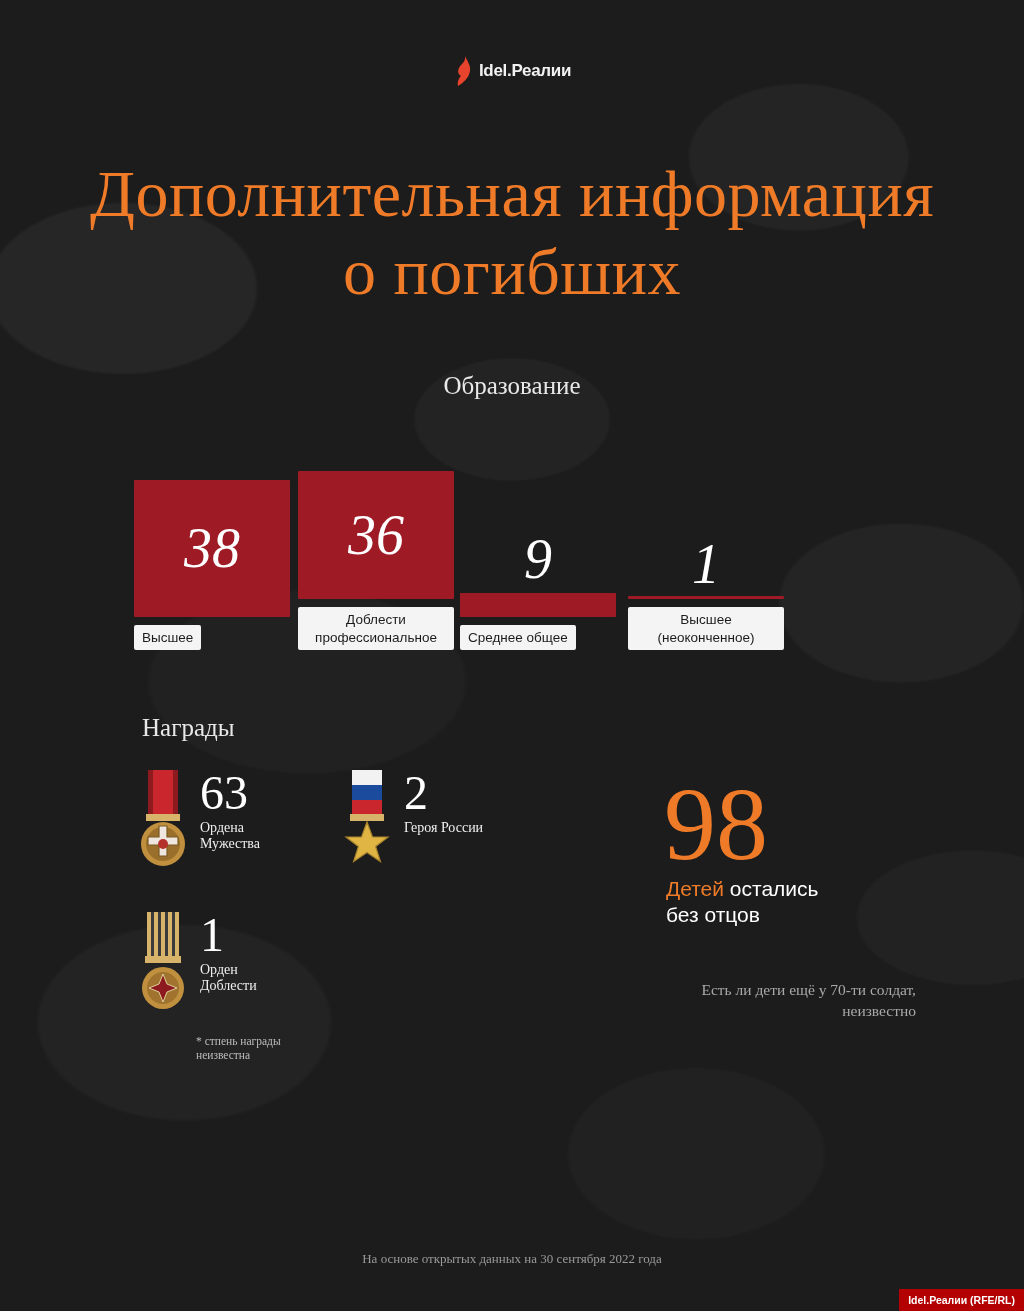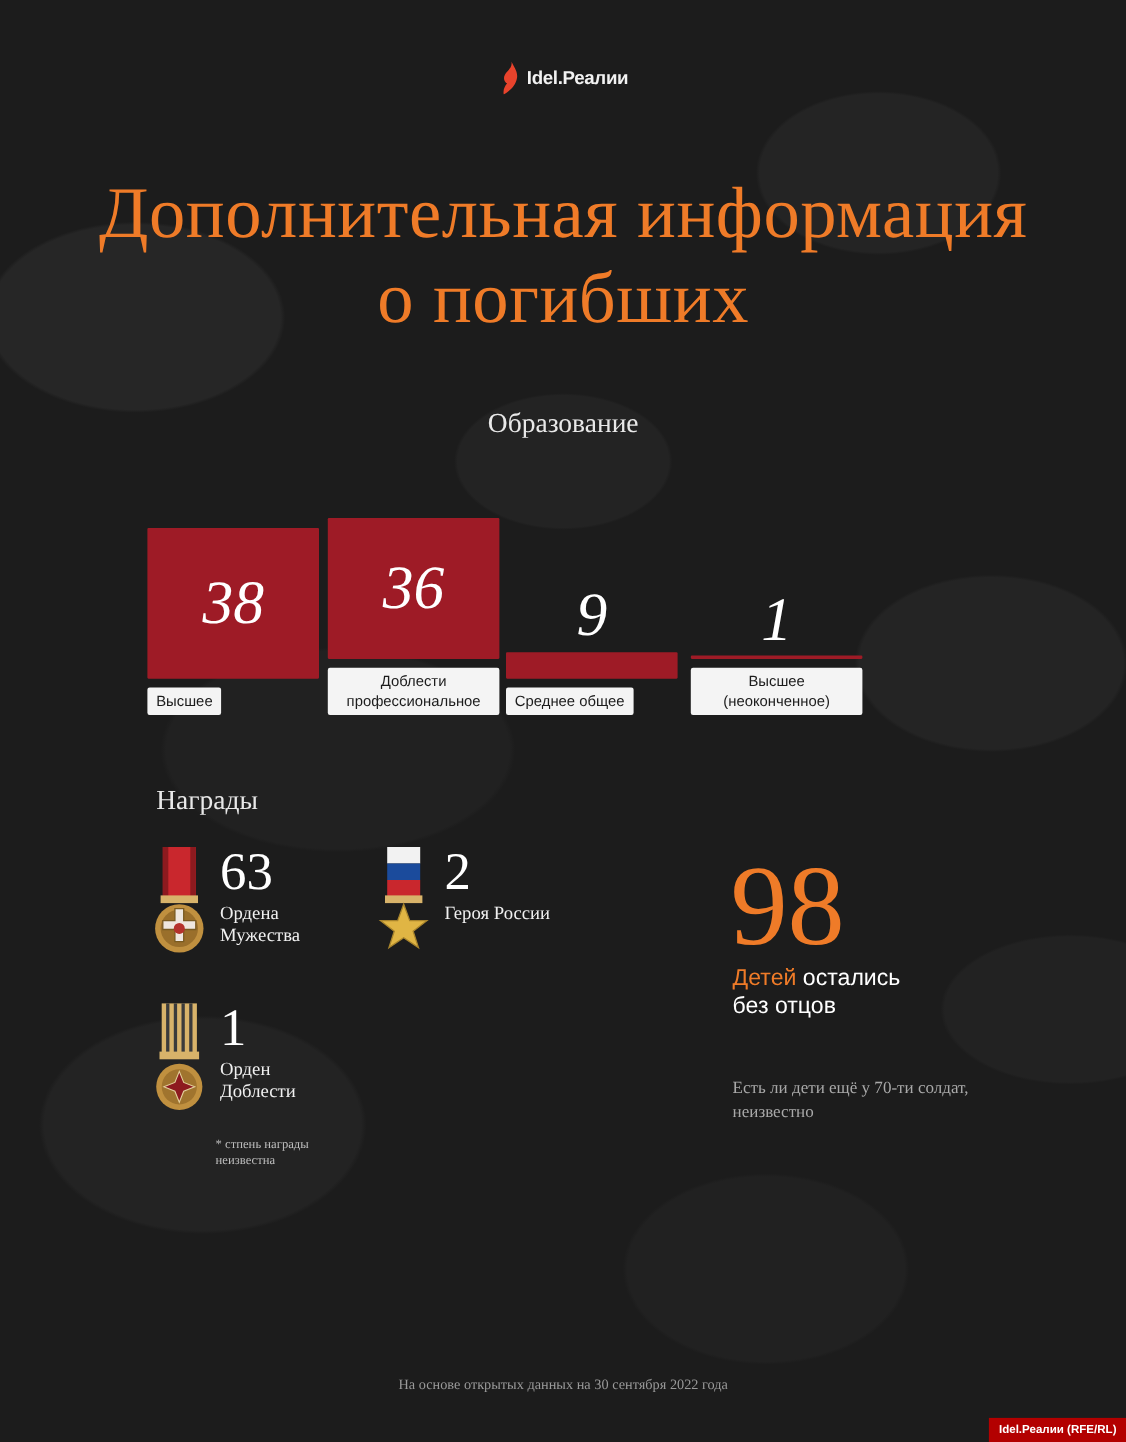--- a/index.html
+++ b/index.html
@@ -116,21 +116,21 @@
     display: flex; align-items: flex-start;
   }
   .award .medal { width: 62px; flex: 0 0 62px; }
   .award .meta { margin-left: 4px; }
   .award .num {
     font-family: "Liberation Serif", serif;
     font-size: 48px; line-height: 0.95; color: #ffffff;
   }
   .award .cap {
     font-family: "Liberation Serif", serif;
-    font-size: 17px; line-height: 1.2; color: #f0f0f0;
+    font-size: 14px; line-height: 1.2; color: #f0f0f0;
     white-space: pre-line; margin-top: 4px;
   }
   .a1 { top: 770px; left: 134px; }
   .a2 { top: 770px; left: 338px; }
   .a3 { top: 912px; left: 134px; }
   .footnote {
     position: absolute; top: 1034px; left: 196px;
     font-family: "Liberation Serif", serif;
     font-size: 11.5px; color: #bdbdbd; line-height: 1.25;
     white-space: pre-line;
@@ -144,21 +144,21 @@
   }
   .kids-text {
     position: absolute; top: 876px; left: 666px; width: 260px;
     font-family: Liberation Sans, sans-serif;
     font-size: 21px; line-height: 1.24; color: #ffffff;
   }
   .kids-text .hl { color: #ef7b28; }
   .kids-sub {
     position: absolute; top: 980px; left: 666px; width: 250px;
     font-family: "Liberation Serif", serif;
-    font-size: 15.5px; line-height: 1.35; color: #a9a9a9;
+    font-size: 15.5px; line-height: 1.35; color: #a9a9a9; text-align: right;
   }
 
   
   .source {
     position: absolute; bottom: 44px; left: 0; right: 0;
     text-align: center;
     font-family: "Liberation Serif", serif;
     font-size: 13px; color: #9a9a9a;
   }
   .credit {

